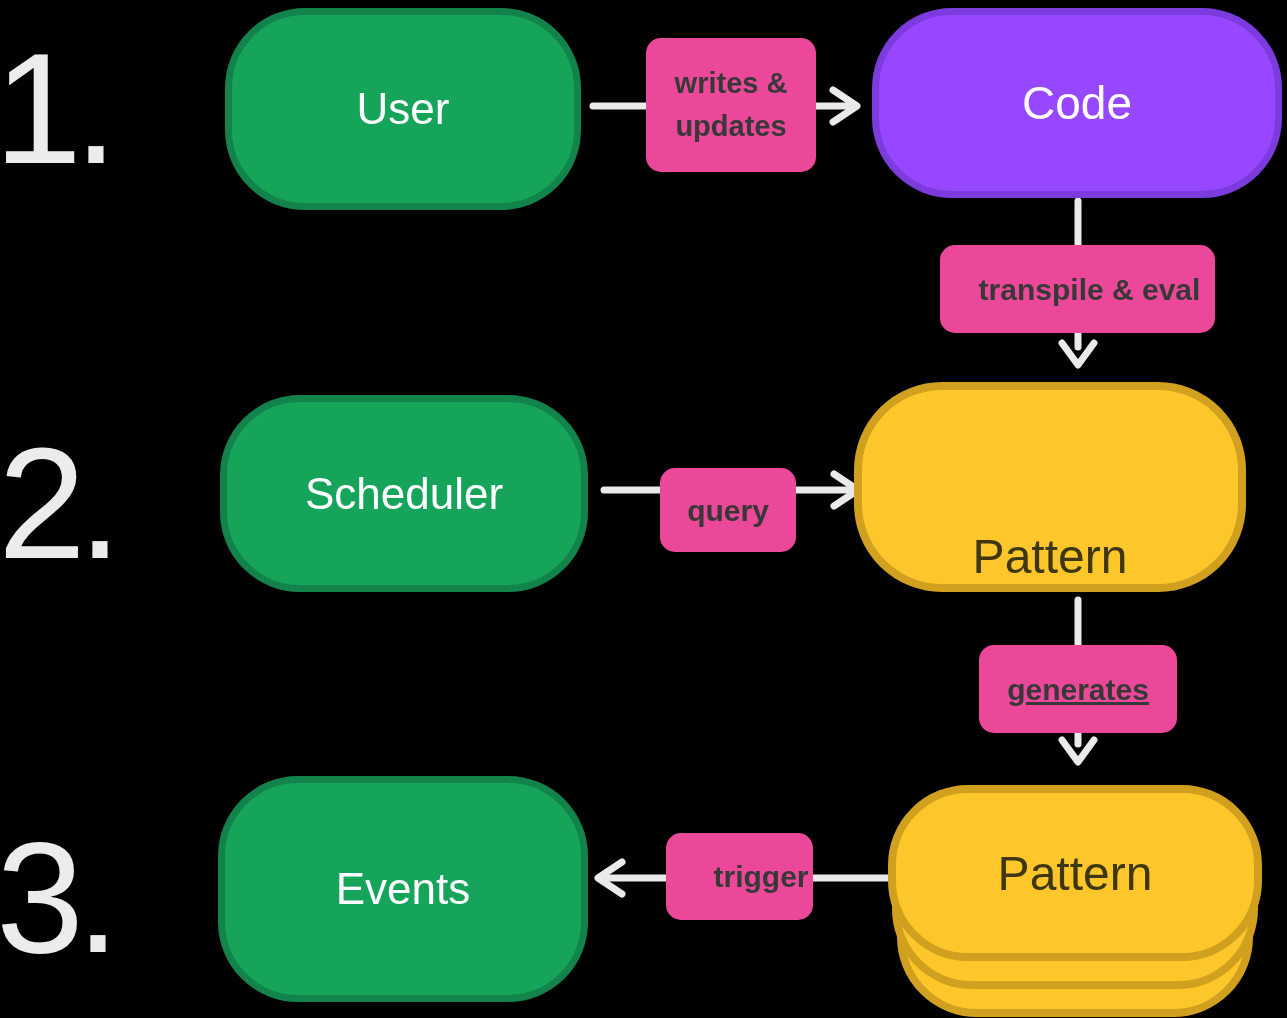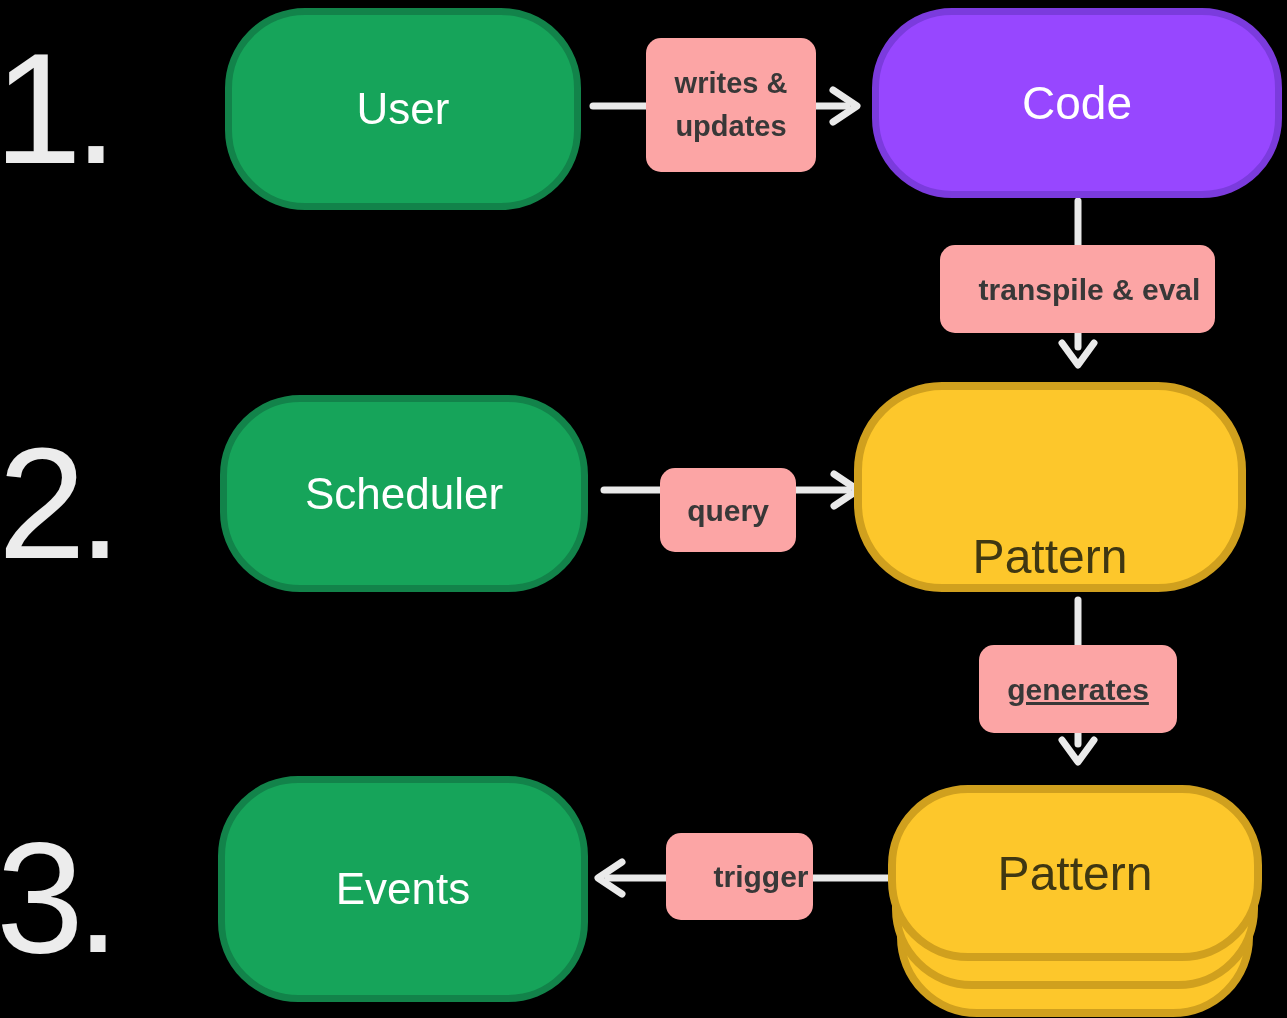--- a/index.html
+++ b/index.html
@@ -75,21 +75,21 @@
   .arrow{position:absolute;z-index:1;}
   .arrow svg{display:block;}
   .arrow path{stroke:#eaeaea;stroke-width:7;fill:none;stroke-linecap:round;stroke-linejoin:round;}
 
   
   .edge-label{
     position:absolute;
     box-sizing:border-box;
     display:flex;align-items:center;justify-content:center;
     text-align:center;
-    background:#fca5a5;
+    background:#ec4899;
     color:#383838;
     border-radius:15px;
     font-weight:700;
     z-index:4;
     line-height:1.5;
   }
   .lbl-writes{left:646px;top:38px;width:170px;height:134px;font-size:29px;padding:0 6px;}
   .lbl-transpile{left:940px;top:245px;width:275px;height:88px;font-size:30px;padding-left:24px;}
   .lbl-query{left:660px;top:452px;width:136px;height:84px;font-size:30px;margin-top:16px;}
   .lbl-generates{left:979px;top:645px;width:198px;height:88px;font-size:30px;text-decoration:underline;}

